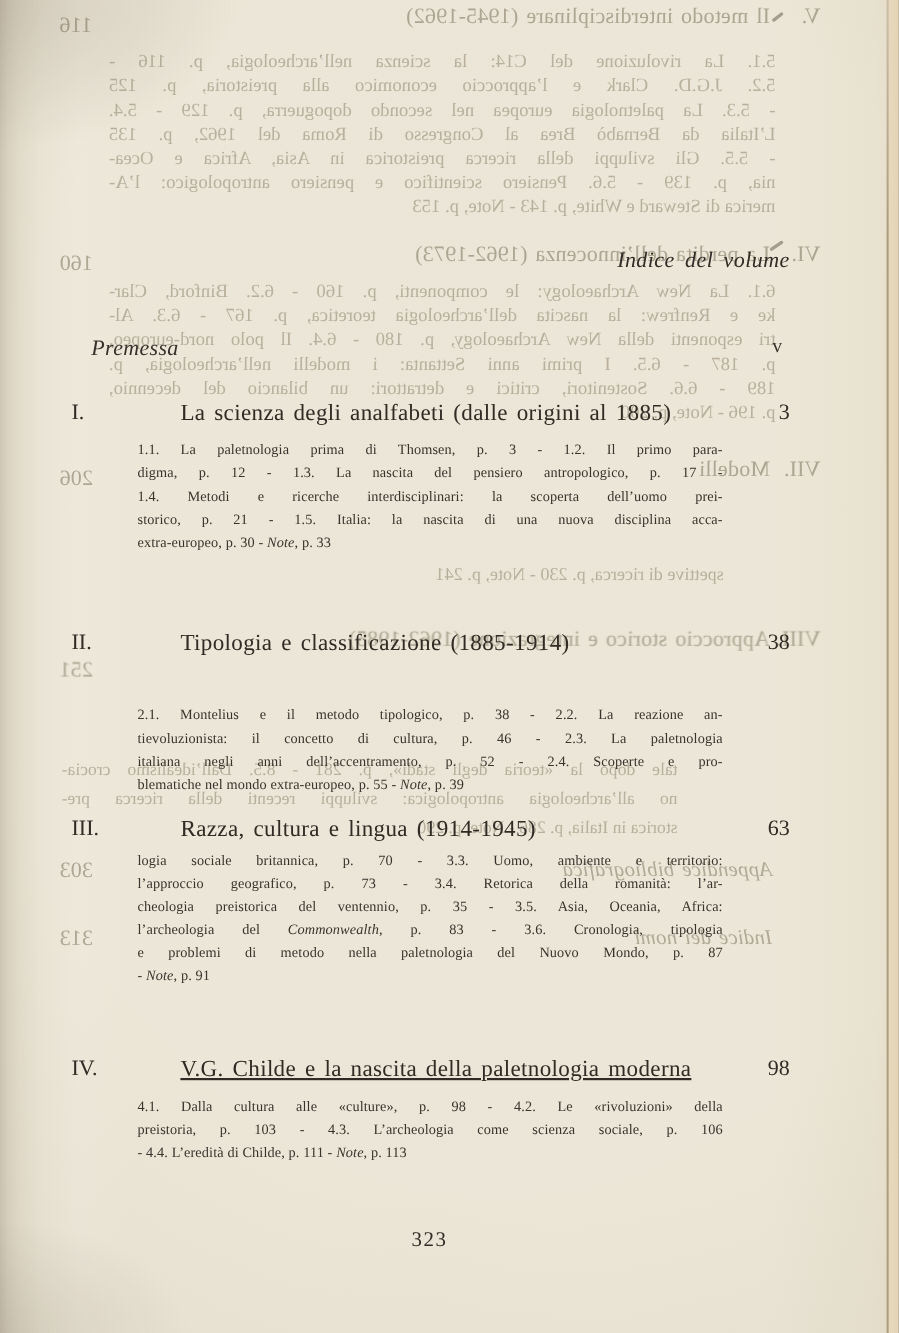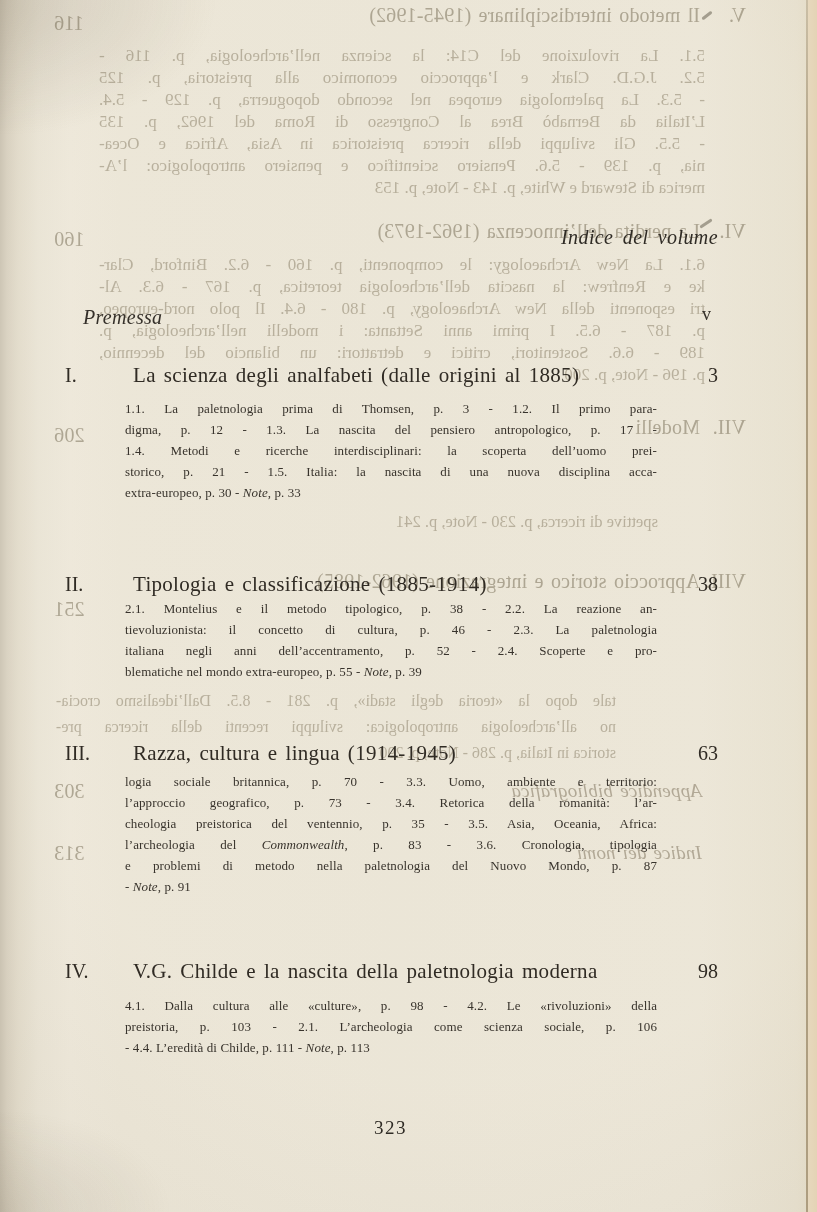--- a/index.html
+++ b/index.html
@@ -51,26 +51,26 @@
 
   
   .main{position:absolute;inset:0;z-index:2;}
   .page-title{position:absolute;top:226px;left:63px;width:655px;text-align:right;
       font-style:italic;font-size:20px;letter-spacing:.4px;word-spacing:4px;color:#2f2b25;}
   .fm-row{position:absolute;top:306px;left:63px;width:655px;font-size:20px;}
   .fm-label{font-style:italic;margin-left:20px;letter-spacing:.3px;}
   .fm-page{position:absolute;right:7px;top:-2px;font-size:18px;}
   .head{position:absolute;left:63px;width:655px;font-size:21px;line-height:26px;color:#302b24;}
   .num{position:absolute;left:2px;top:0;font-size:20px;}
-  .htitle{display:block;margin-left:70px;letter-spacing:.3px;word-spacing:2.5px;}
+  .htitle{display:block;margin-left:101px;letter-spacing:.3px;word-spacing:2.5px;}
   .hpage{position:absolute;right:0;top:0;font-size:20px;}
-  .e1{top:362px;} .e2{top:571px;} .e3{top:740px;} .e4{top:958px;}
+  .e1{top:362px;} .e2{top:571px;} .e3{top:740px;} .e4{top:958px;text-decoration:underline;}
   .para{position:absolute;left:125px;width:532px;font-size:13px;line-height:21px;
       letter-spacing:.1px;color:#38332c;}
-  .p1{top:398px;} .p2{top:598px;} .p3{top:771px;} .p4{top:995px;}
+  .p1{top:398px;} .p2{top:639px;} .p3{top:771px;} .p4{top:995px;}
   .pline{text-align:justify;text-align-last:justify;white-space:normal;}
   .pline.last{text-align-last:left;}
   .folio{position:absolute;top:1117px;left:63px;width:655px;text-align:center;
       font-size:19px;letter-spacing:1.5px;color:#2f2b25;}
   em{font-style:italic;}
 </style>
 </head>
 <body>
 
 <div class="page">
@@ -193,21 +193,21 @@
         <div class="pline last"><span>- </span><em>Note</em><span>, p. 91</span></div>
       </div>
 
     <div class="head e4">
       <span class="num">IV.</span>
       <span class="htitle">V.G. Childe e la nascita della paletnologia moderna</span>
       <span class="hpage">98</span>
     </div>
     <div class="para p4">
         <div class="pline"><span>4.1. Dalla cultura alle «culture», p. 98 - 4.2. Le «rivoluzioni» della</span></div>
-        <div class="pline"><span>preistoria, p. 103 - 2.1. L’archeologia come scienza sociale, p. 106</span></div>
+        <div class="pline"><span>preistoria, p. 103 - 4.3. L’archeologia come scienza sociale, p. 106</span></div>
         <div class="pline last"><span>- 4.4. L’eredità di Childe, p. 111 - </span><em>Note</em><span>, p. 113</span></div>
       </div>
 
     <div class="folio">323</div>
   </div>
 
   <div class="ink-mark mark1"></div>
   <div class="ink-mark mark2"></div>
   <div class="edge-line"></div>
   <div class="edge-strip"></div>

